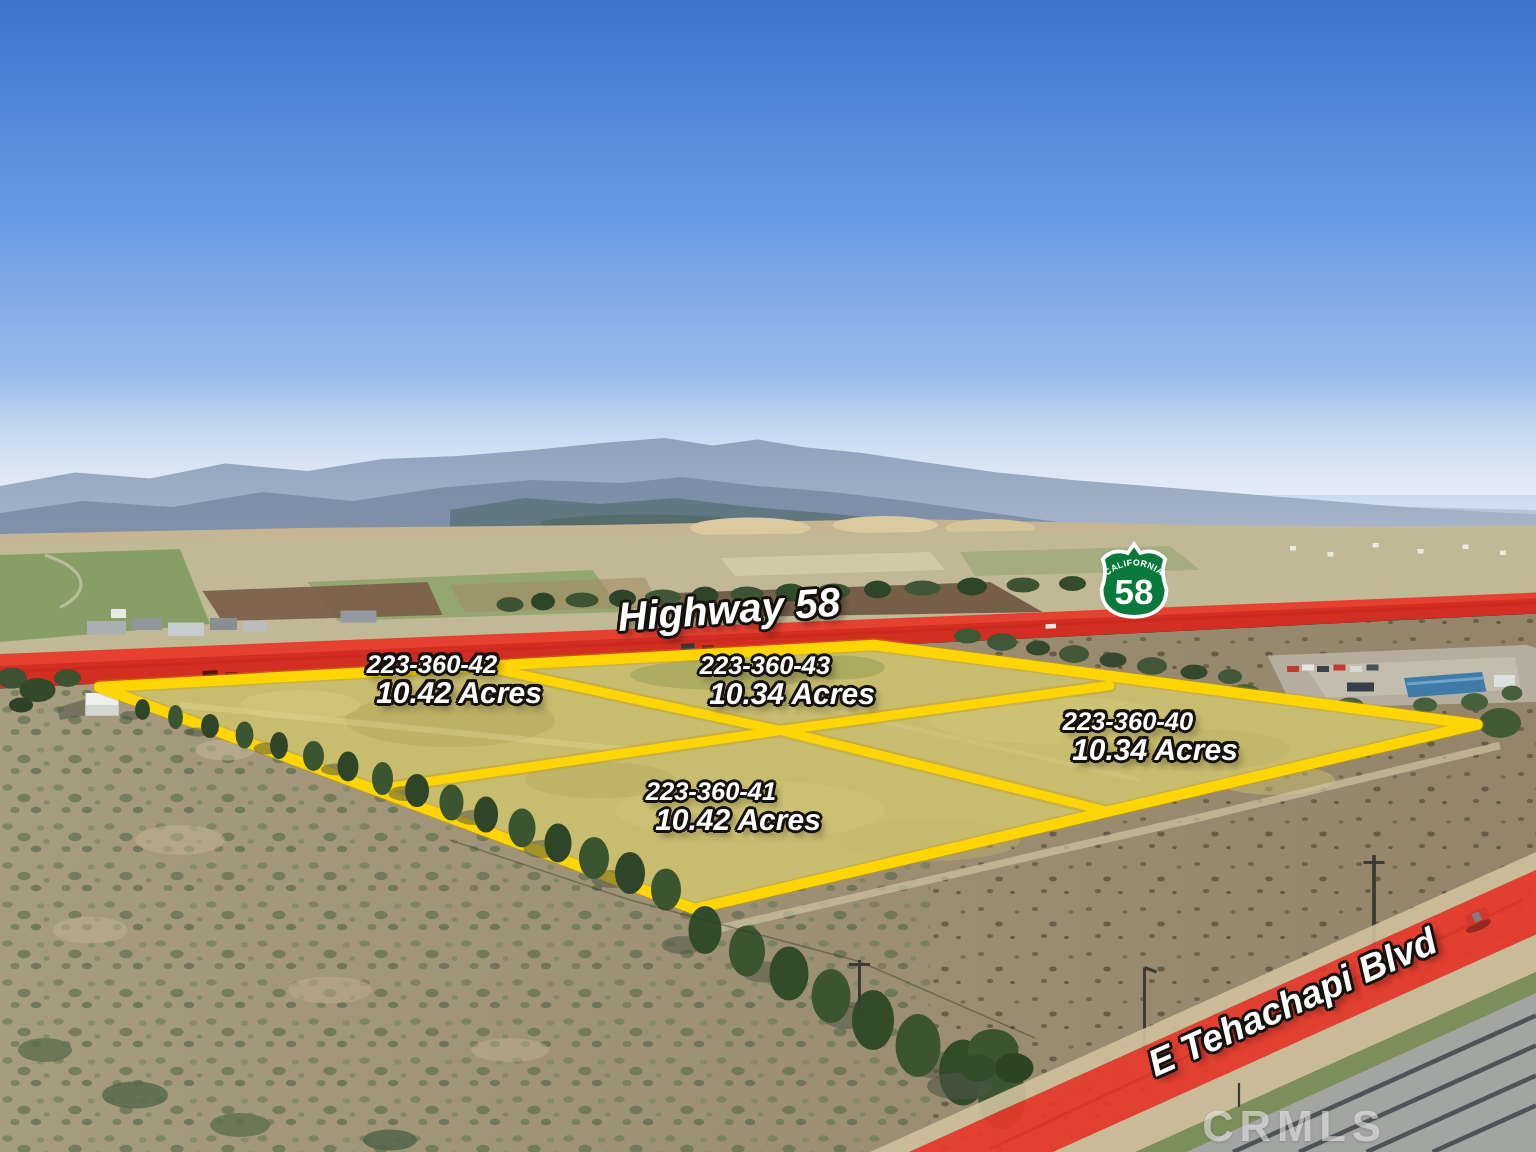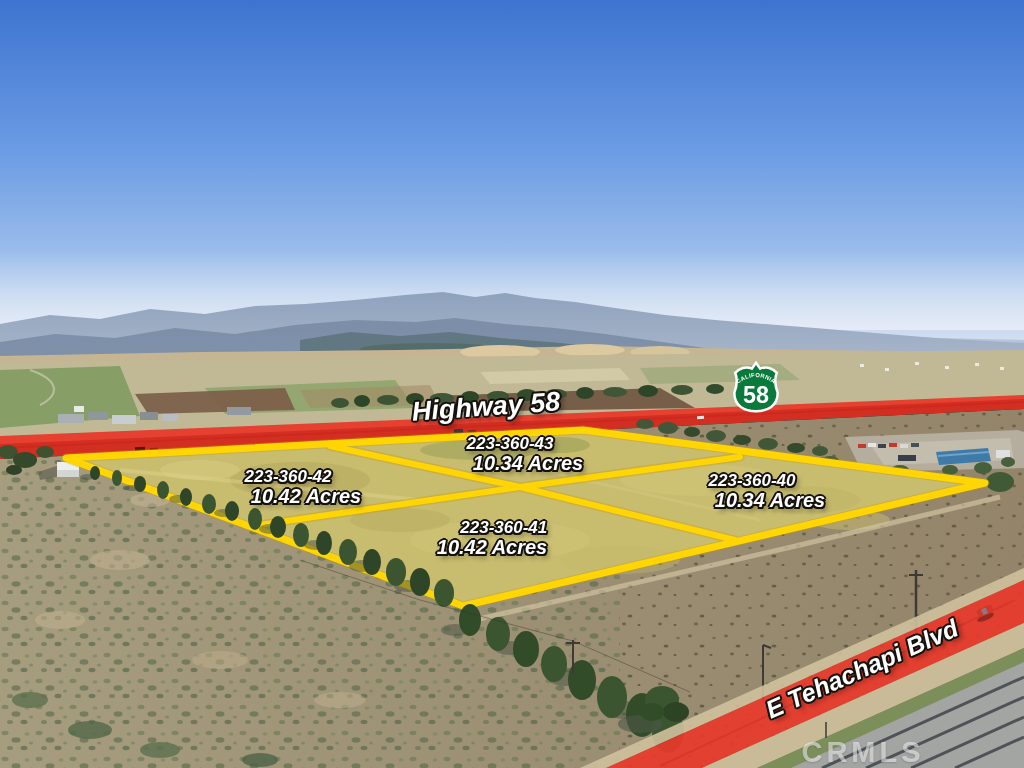--- a/index.html
+++ b/index.html
@@ -9,24 +9,24 @@
   .overlay-label{position:absolute;white-space:nowrap;color:#fff;font-weight:bold;
     font-style:italic;text-align:center;
     text-shadow:2px 0 0 #15120e,-2px 0 0 #15120e,0 2px 0 #15120e,0 -2px 0 #15120e,
       1.5px 1.5px 0 #15120e,-1.5px 1.5px 0 #15120e,1.5px -1.5px 0 #15120e,
       -1.5px -1.5px 0 #15120e,3px 4px 5px rgba(0,0,0,.45);}
   .label-hwy{left:486px;top:407px;font-size:27px;
     transform:translate(-50%,-50%) rotate(-4deg);}
   .parcel-label{line-height:1.06;}
   .parcel-label .apn{font-size:17px;}
   .parcel-label .acres{font-size:20px;padding-left:36px;}
-  .label-p42{left:288px;top:488px;transform:translate(-50%,-50%);font-style:italic;}
+  .label-p42{left:288px;top:454px;transform:translate(-50%,-50%);font-style:italic;}
   .label-p43{left:510px;top:455px;transform:translate(-50%,-50%);}
   .label-p40{left:733px;top:492px;transform:translate(-50%,-50%);margin-left:19px;}
-  .label-p41{left:474px;top:539px;transform:translate(-50%,-50%);text-align:right;}
+  .label-p41{left:474px;top:539px;transform:translate(-50%,-50%);}
   .label-blvd{left:862px;top:669px;font-size:25px;
     transform:translate(-50%,-50%) rotate(-24deg);}
   .shield{position:absolute;left:731px;top:360px;width:50px;height:54px;}
   .watermark{position:absolute;left:863px;top:752px;transform:translate(-50%,-50%);
     font-size:29px;font-weight:bold;letter-spacing:4px;color:rgba(255,255,255,.52);
     text-shadow:0 1px 2px rgba(60,60,60,.25);}
 </style>
 </head>
 <body>
 

